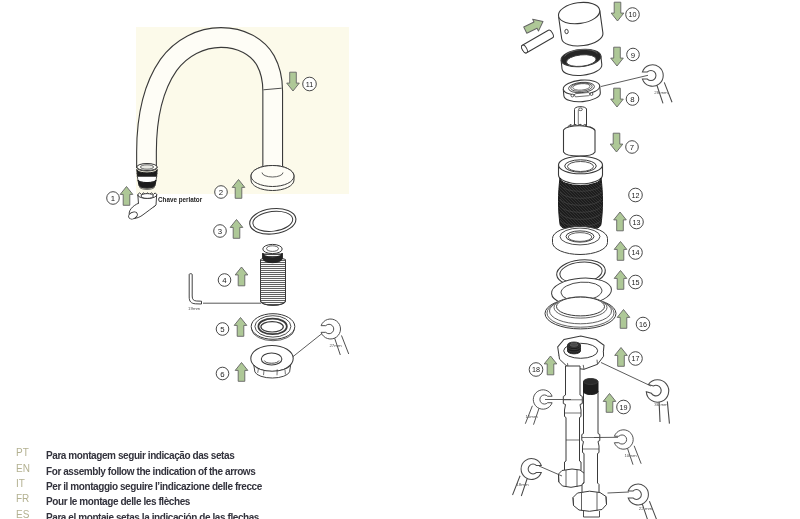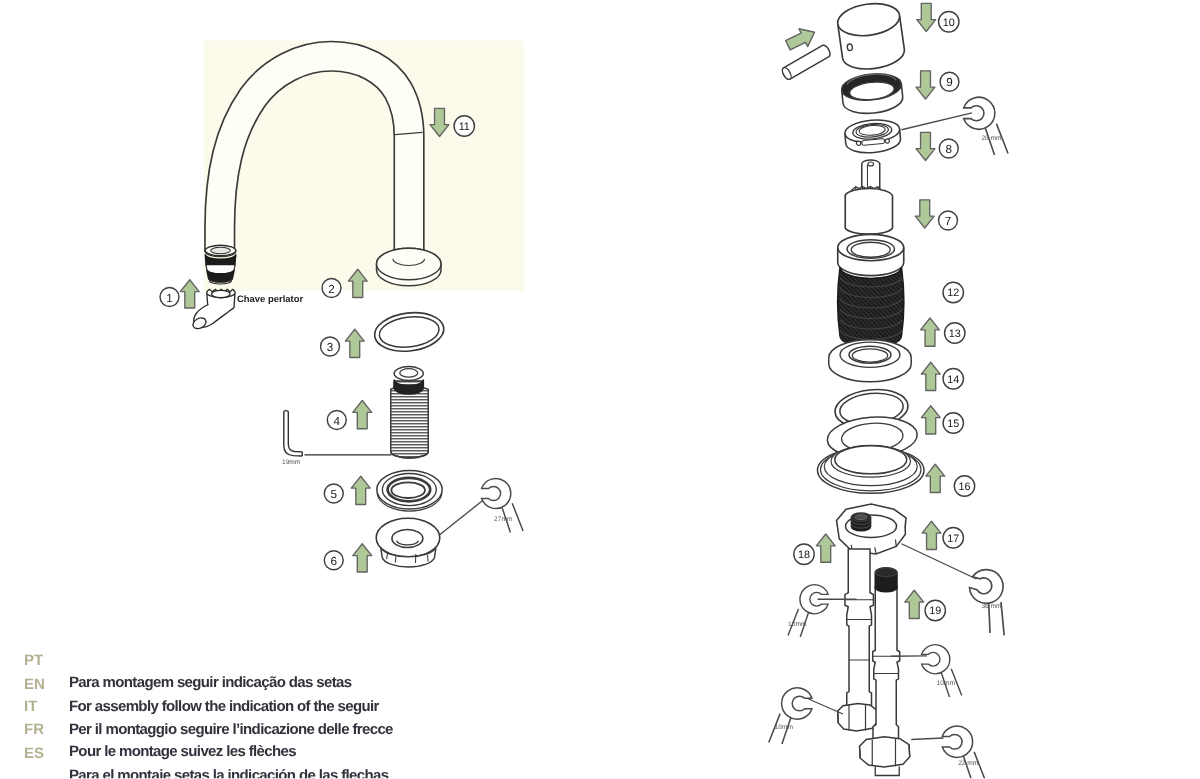--- a/index.html
+++ b/index.html
@@ -1,20 +1,20 @@
 <!DOCTYPE html>
 <html><head>
 <meta charset="utf-8">
 <style>
 html,body{margin:0;padding:0;background:#fff;}
 #page{position:relative;width:800px;height:519px;background:#fff;overflow:hidden;
 font-family:"Liberation Sans", sans-serif;}
 svg{position:absolute;left:0;top:0;}
 .lang{position:absolute;left:16px;width:500px;font-size:10px;color:#32323c;letter-spacing:-0.42px;font-weight:bold;}
-.lang b{position:absolute;left:0;top:0;color:#b3b191;font-weight:bold;letter-spacing:0;}
+.lang b{position:absolute;left:0;top:12px;color:#b3b191;font-weight:normal;letter-spacing:0;}
 .lang span{position:absolute;left:30px;top:0;white-space:nowrap;margin-top:15px;}
 </style>
 </head>
 <body>
 <div id="page">
 <svg width="800" height="519" viewBox="0 0 800 519">
 <defs>
 <g id="arr">
   <polygon points="0,0 6.3,7.9 3.3,7.9 3.3,18.8 -3.3,18.8 -3.3,7.9 -6.3,7.9" fill="#aec897" stroke="#636363" stroke-width="0.9" stroke-linejoin="round"></polygon>
 </g>
@@ -347,27 +347,27 @@
         </g>
 </g>
 </svg>
 
 <div class="lang" style="top:435px">
       <b>PT</b>
       <span>Para montagem seguir indicação das setas</span>
     </div>
 <div class="lang" style="top:450.5px">
       <b>EN</b>
-      <span>For assembly follow the indication of the seguir</span>
+      <span>For assembly follow the indication of the arrows</span>
     </div>
 <div class="lang" style="top:466px">
       <b>IT</b>
       <span>Per il montaggio seguire l’indicazione delle frecce</span>
     </div>
 <div class="lang" style="top:481px">
       <b>FR</b>
-      <span>Pour le montage suivez les flèches</span>
+      <span>Pour le montage delle les flèches</span>
     </div>
 <div class="lang" style="top:496.5px">
       <b>ES</b>
       <span>Para el montaje setas la indicación de las flechas</span>
     </div>
 </div>
 
 </body></html>

